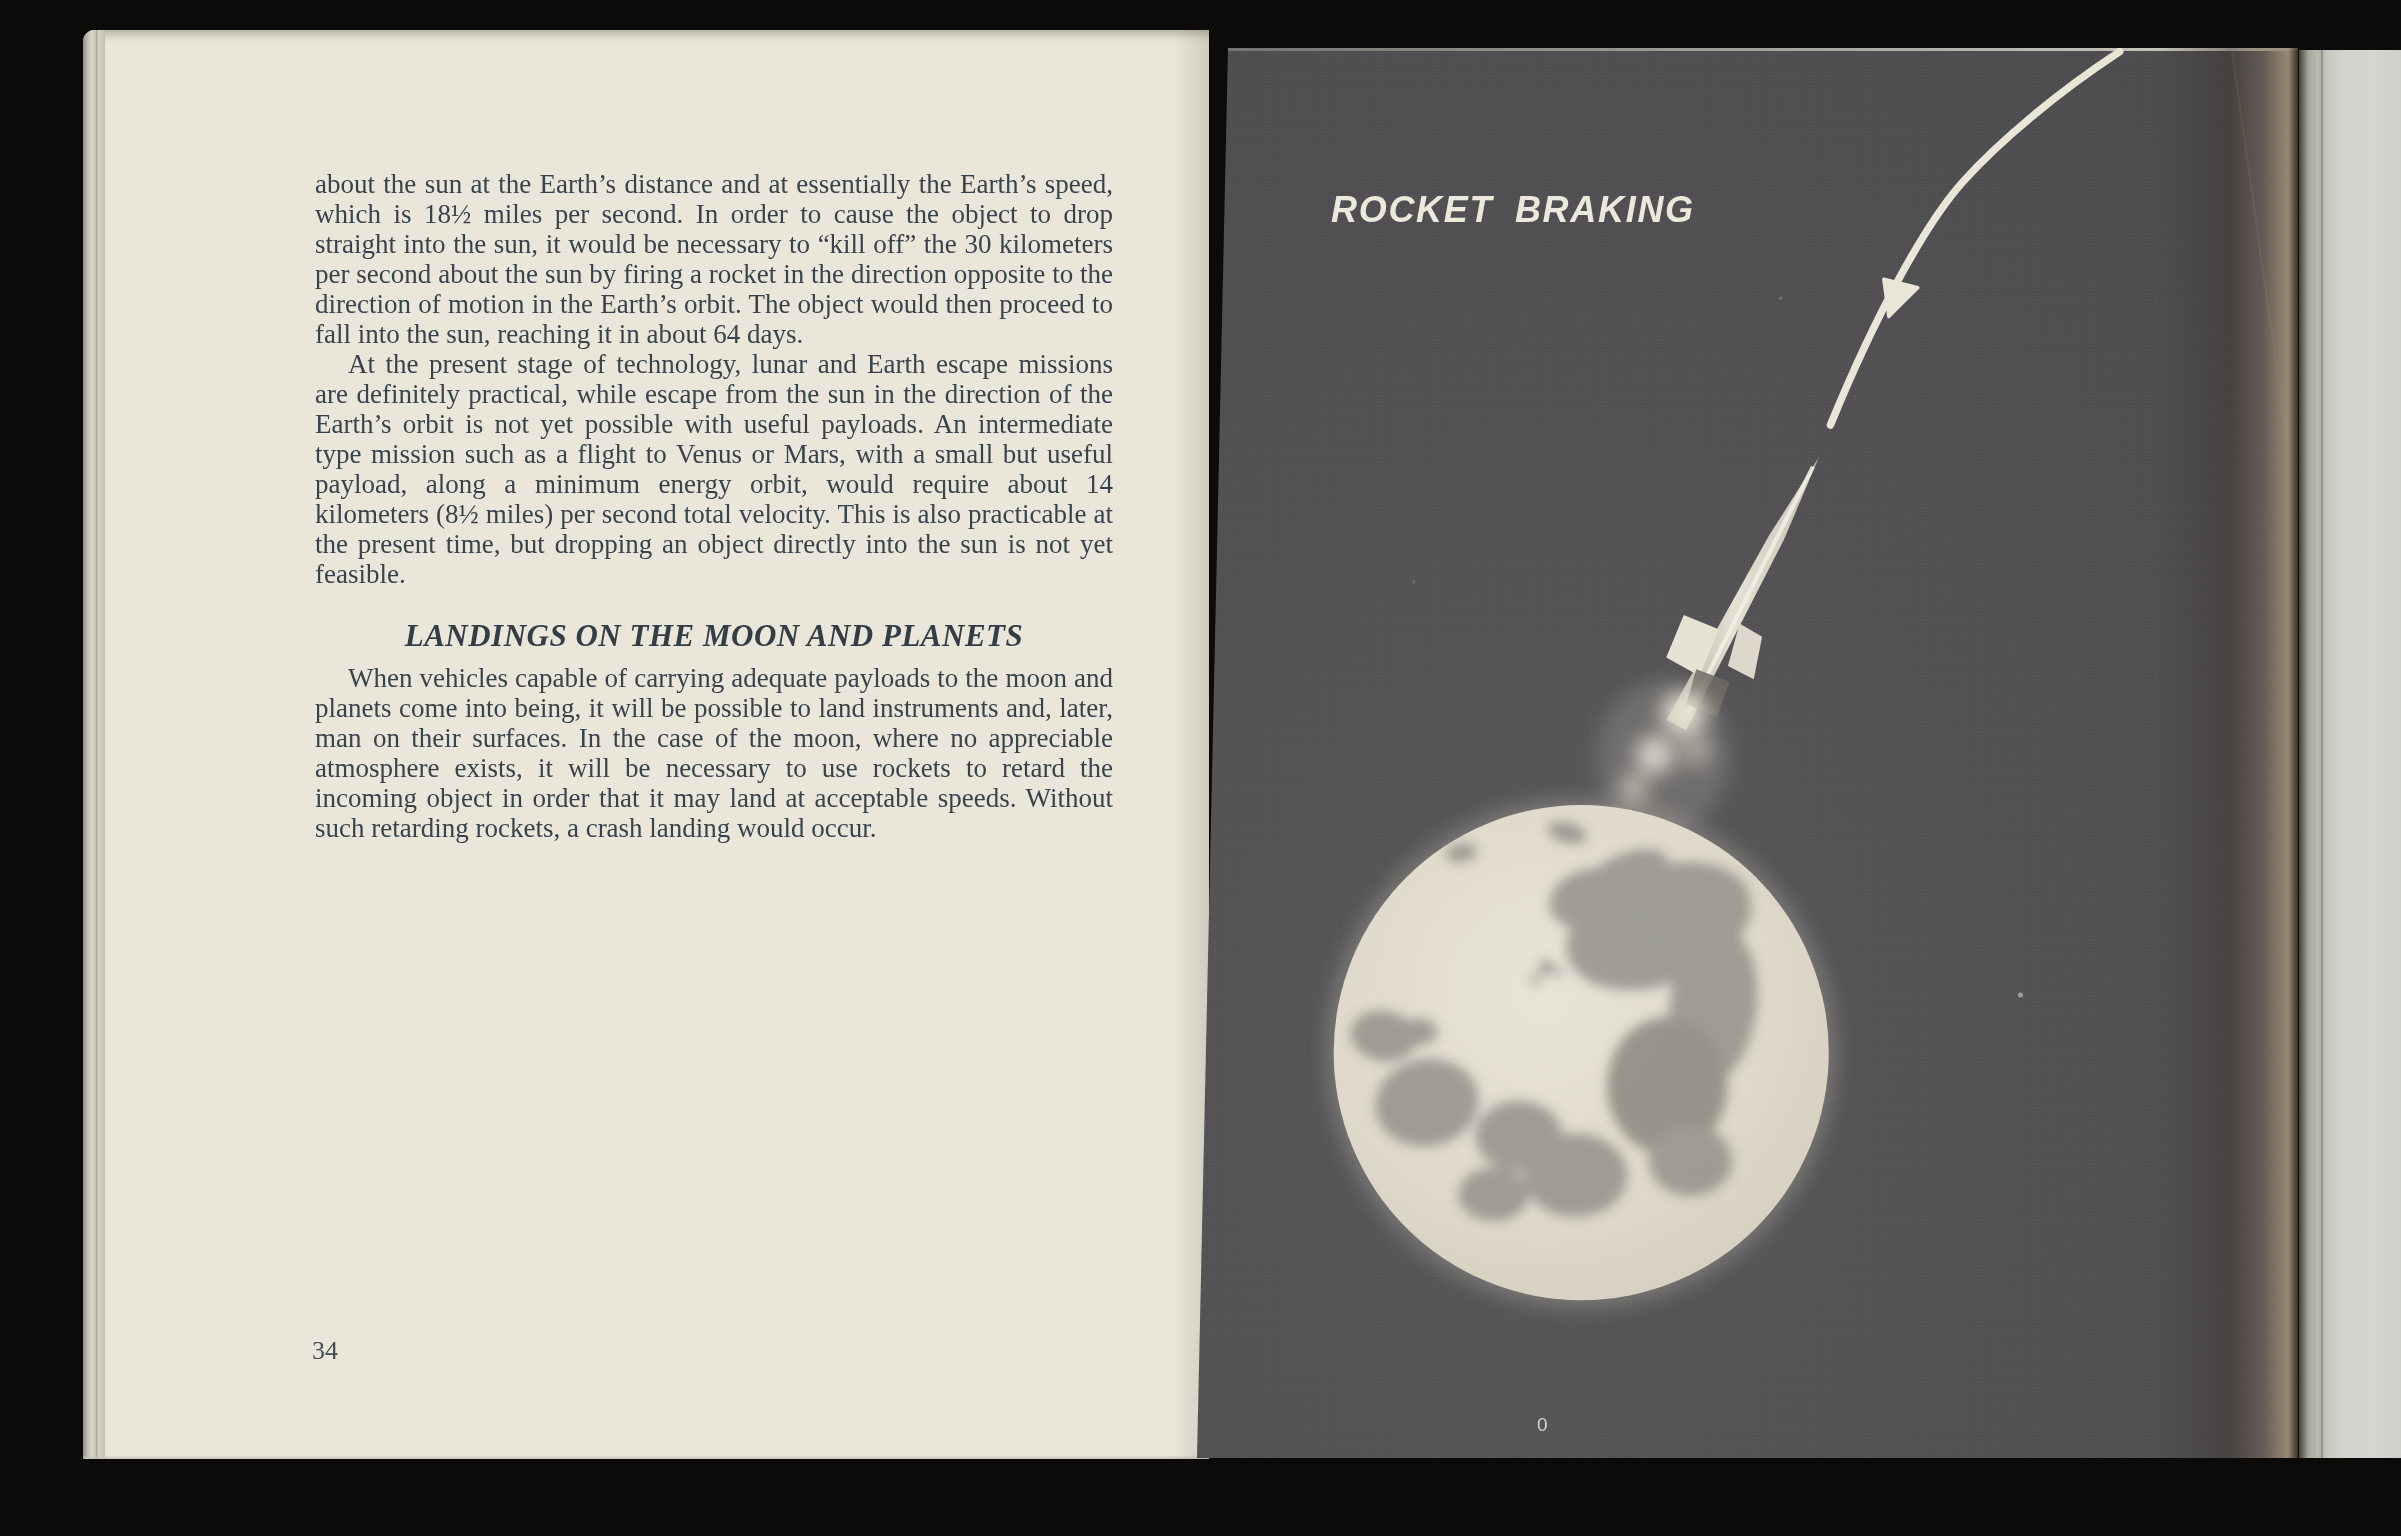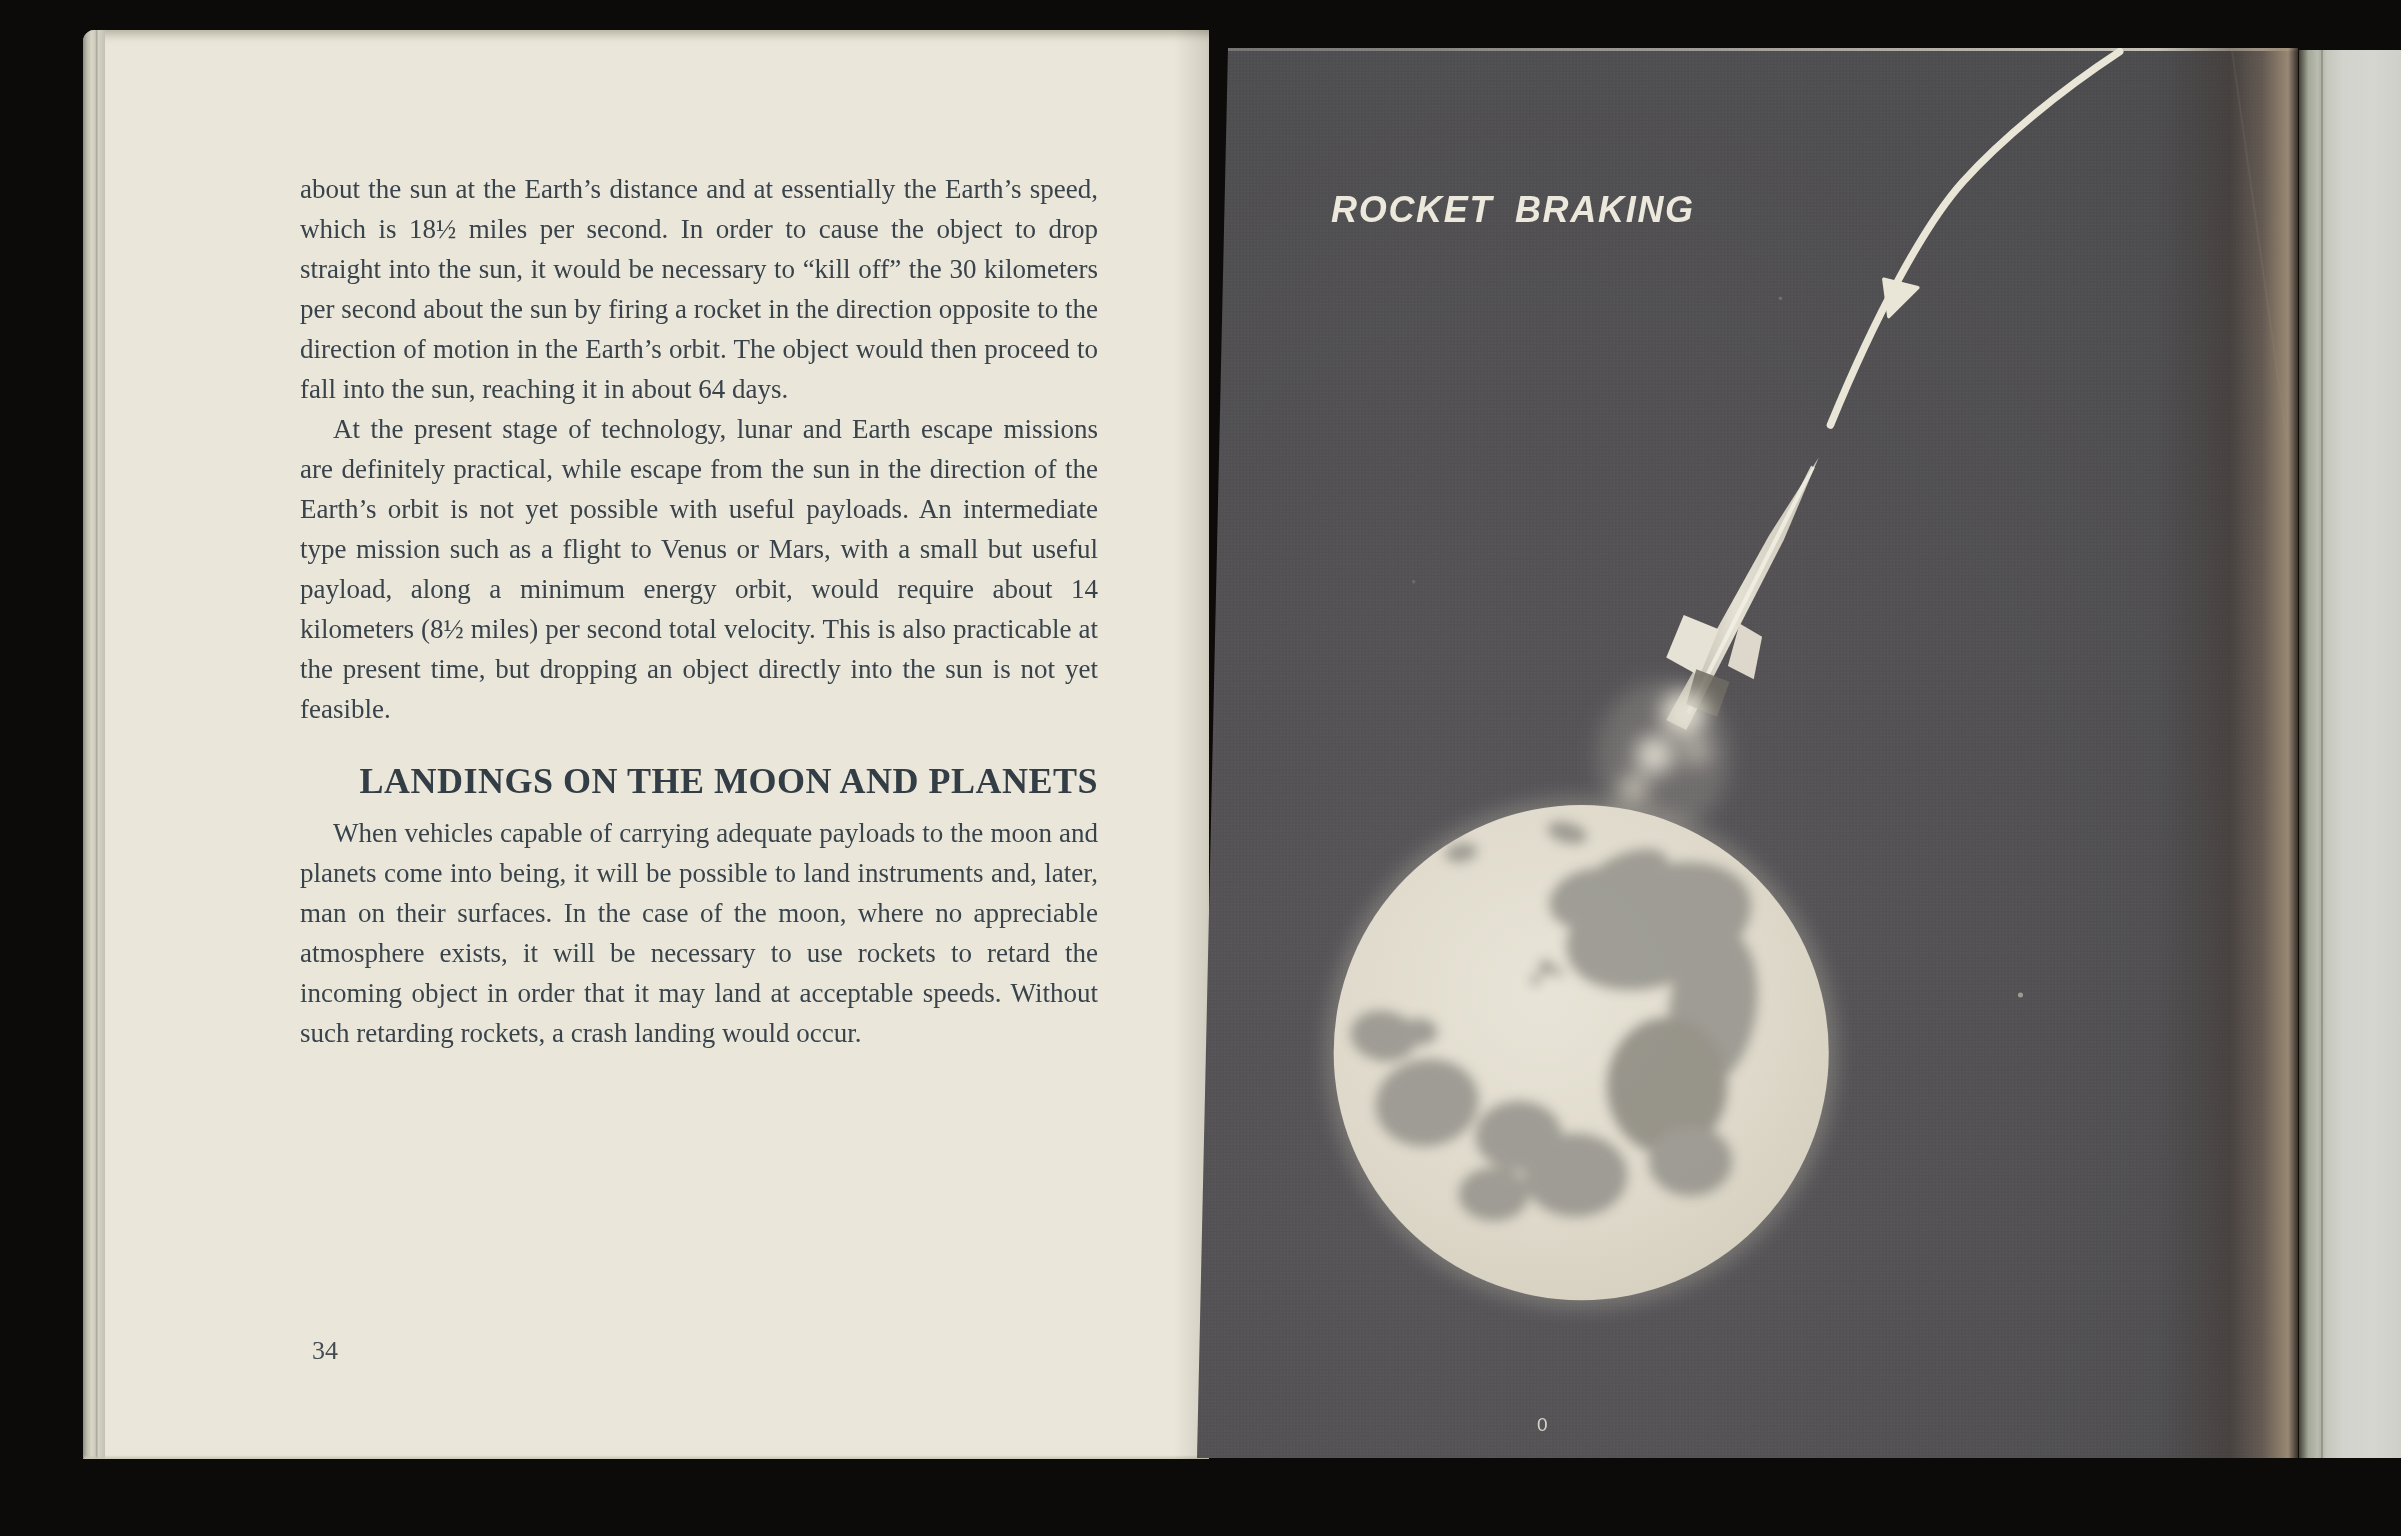--- a/index.html
+++ b/index.html
@@ -26,31 +26,31 @@
   }
   .page-edge-bottom{
     position:absolute;left:0;bottom:0;width:100%;height:4.2px;
     background:linear-gradient(to bottom,rgba(0,0,0,0),#c9c6b6);
   }
   .gutter-shade{
     position:absolute;right:0;top:0;width:35px;height:100%;
     background:linear-gradient(to right,rgba(0,0,0,0),rgba(70,62,48,.16));
   }
   .text-column{
-    position:absolute;left:217px;top:139px;width:798px;height:1192px;
+    position:absolute;left:232px;top:139px;width:798px;height:1192px;
     overflow:hidden;
-    font-size:27px;line-height:40px;color:#39434b;
+    font-size:27px;line-height:30px;color:#39434b;
     text-align:justify;
   }
   .text-column p{margin:0;}
   .para-indent{text-indent:33px;}
   .section-heading{
-    font-weight:bold;font-size:36px;letter-spacing:0.5px;
+    font-weight:bold;font-size:31px;letter-spacing:0.5px;
     margin:32px 0 11.7px 0 !important;
-    text-align:right;color:#333d45;
+    text-align:center;color:#333d45;font-style:italic;
   }
   .page-number{
     position:absolute;left:229px;top:1306px;
     font-size:26px;color:#434c52;
   }
   
   .photo-page{
     position:absolute;left:1197px;top:48px;width:1101px;height:1410px;
     background:
       radial-gradient(ellipse at 32% 72%, #585659 0%, #525053 45%, #4a4a4d 100%);

